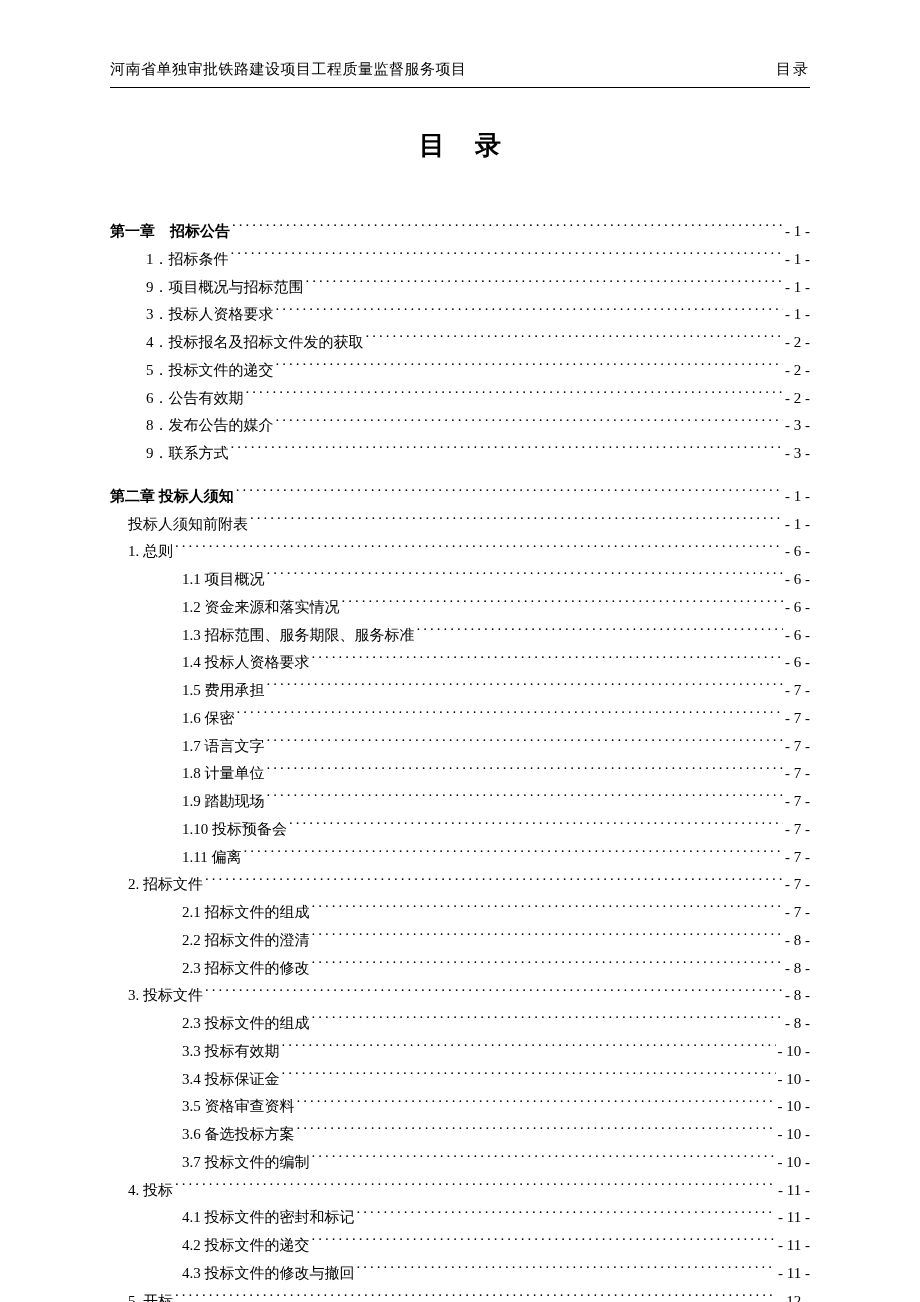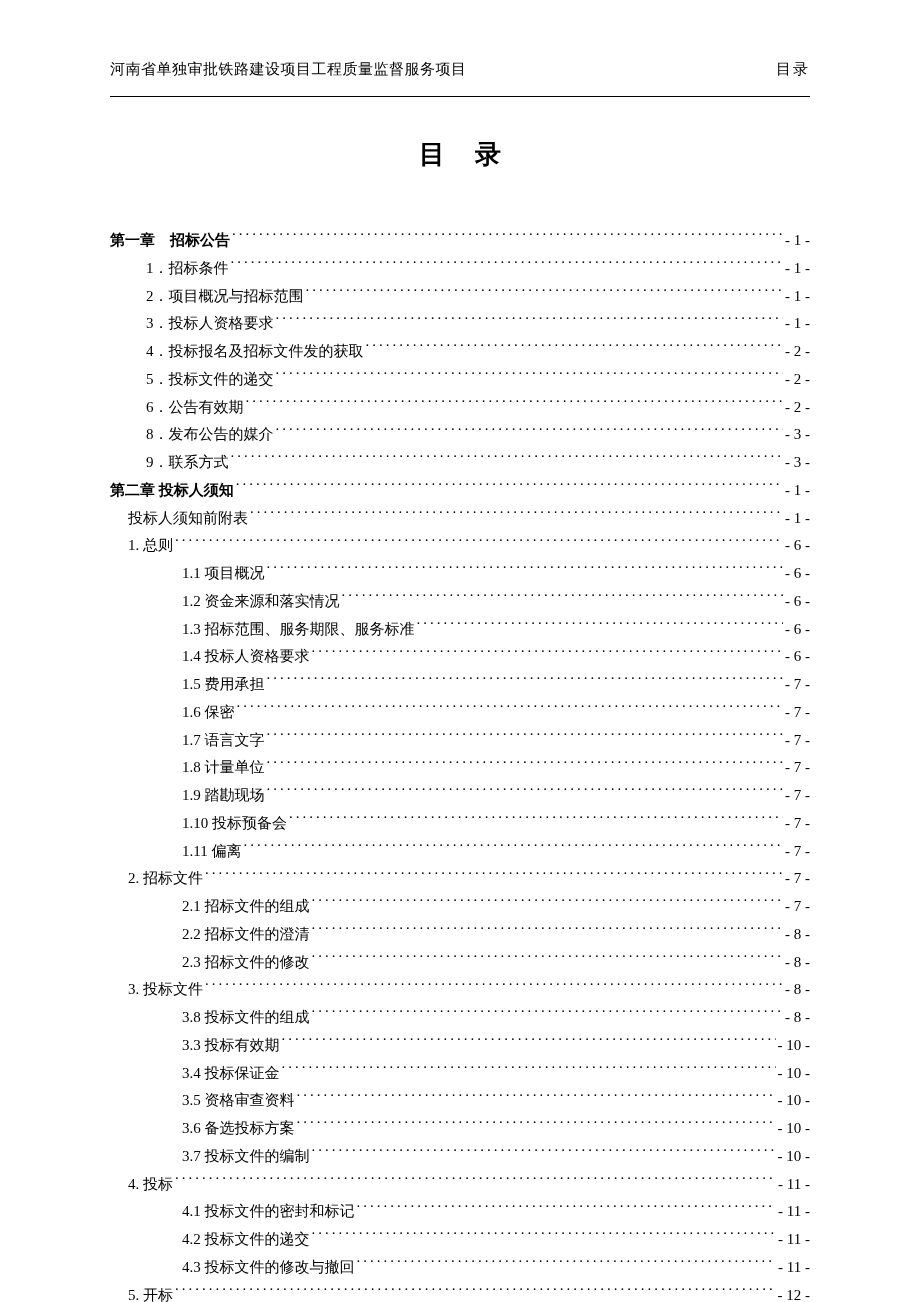--- a/index.html
+++ b/index.html
@@ -11,21 +11,21 @@
     }
     .page {
       padding: 60px 110px 40px 110px;
       box-sizing: border-box;
     }
     .header-row {
       display: flex;
       justify-content: space-between;
       align-items: baseline;
       border-bottom: 1.5px solid #000;
-      padding-bottom: 17px;
+      padding-bottom: 8px;
       margin-bottom: 40px;
     }
     .header-left {
       font-size: 15px;
       letter-spacing: 0.5px;
     }
     .header-right {
       font-size: 15px;
       letter-spacing: 2px;
     }
@@ -39,21 +39,21 @@
     }
     .toc {
       font-size: 15px;
       line-height: 1.85;
     }
     .toc-row {
       display: flex;
       align-items: baseline;
       white-space: nowrap;
     }
-    .level0 { padding-left: 0; font-weight: bold; }
+    .level0 { padding-left: 0; font-weight: bold; margin-top: 15px; }
     .level1 { padding-left: 36px; font-weight: normal; }
     .level1b { padding-left: 18px; font-weight: normal; font-family: Liberation Serif, serif; }
     .level2 { padding-left: 72px; font-weight: normal; }
     .label { flex: 0 0 auto; }
     .dots {
       flex: 1 1 auto;
       overflow: hidden;
       position: relative;
       height: 1em;
       margin: 0 2px;
@@ -88,21 +88,21 @@
         <span class="label">第一章　招标公告</span>
         <span class="dots"></span>
         <span class="page-num">- 1 -</span>
       </div>
       <div class="toc-row level1">
         <span class="label">1．招标条件</span>
         <span class="dots"></span>
         <span class="page-num">- 1 -</span>
       </div>
       <div class="toc-row level1">
-        <span class="label">2．项目概况与招标范围</span>
+        <span class="label">9．项目概况与招标范围</span>
         <span class="dots"></span>
         <span class="page-num">- 1 -</span>
       </div>
       <div class="toc-row level1">
         <span class="label">3．投标人资格要求</span>
         <span class="dots"></span>
         <span class="page-num">- 1 -</span>
       </div>
       <div class="toc-row level1">
         <span class="label">4．投标报名及招标文件发的获取</span>
@@ -218,21 +218,21 @@
         <span class="label">2.3  招标文件的修改</span>
         <span class="dots"></span>
         <span class="page-num">- 8 -</span>
       </div>
       <div class="toc-row level1b">
         <span class="label">3. 投标文件</span>
         <span class="dots"></span>
         <span class="page-num">- 8 -</span>
       </div>
       <div class="toc-row level2">
-        <span class="label">3.8  投标文件的组成</span>
+        <span class="label">2.3  投标文件的组成</span>
         <span class="dots"></span>
         <span class="page-num">- 8 -</span>
       </div>
       <div class="toc-row level2">
         <span class="label">3.3  投标有效期</span>
         <span class="dots"></span>
         <span class="page-num">- 10 -</span>
       </div>
       <div class="toc-row level2">
         <span class="label">3.4  投标保证金</span>

